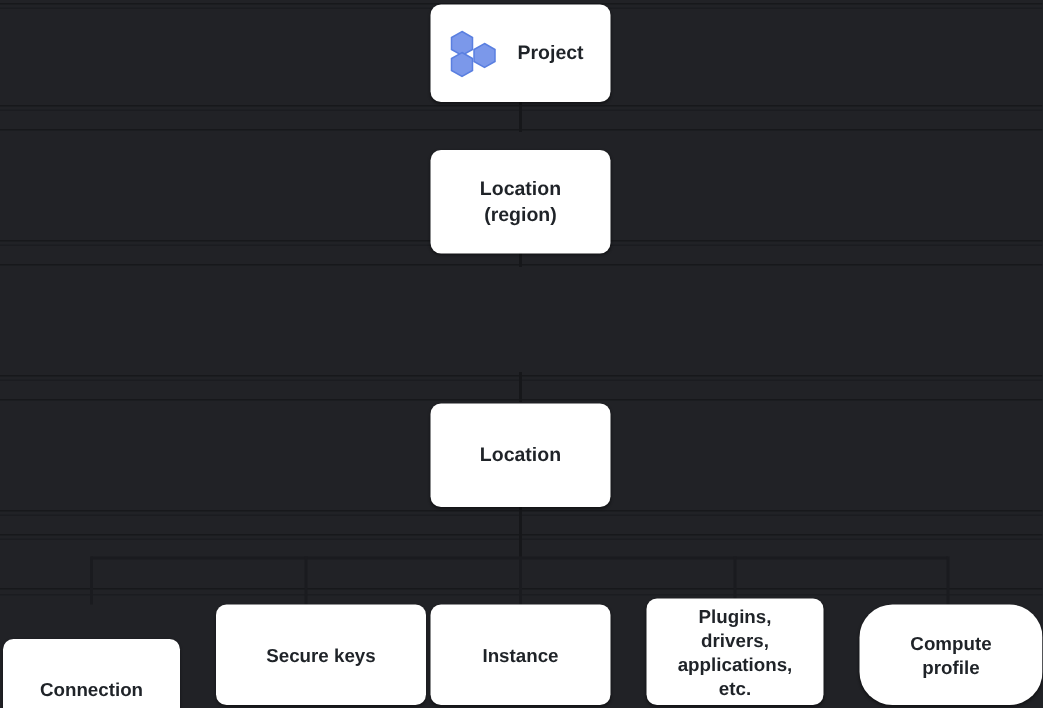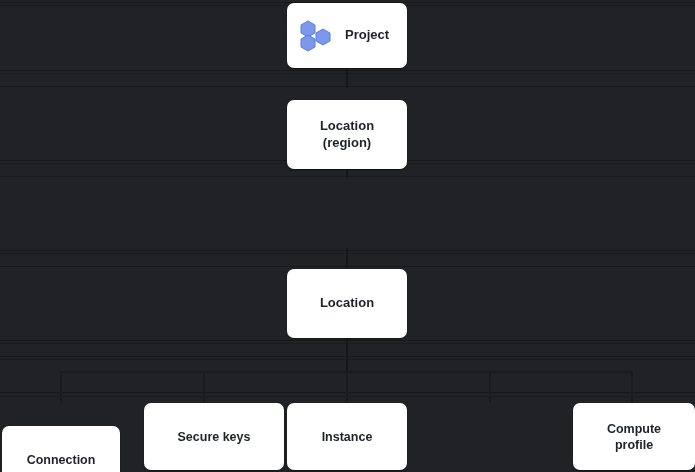--- a/index.html
+++ b/index.html
@@ -153,18 +153,22 @@
   </div>
 
   <div class="node bottom-node" style="left:144px; top:403px; width:140px; height:67px;">
     <span class="label">Secure keys</span>
   </div>
 
   <div class="node bottom-node" style="left:287px; top:403px; width:120px; height:67px;">
     <span class="label">Instance</span>
   </div>
 
+  <div class="node bottom-node" style="left:431px; top:399px; width:118px; height:71px;">
+    <span class="label">Plugins, drivers,
+applications, etc.</span>
+  </div>
 
-  <div class="node bottom-node" style="left:573px; top:403px; width:122px; height:67px;">
+  <div class="node bottom-node" style="left:573px; top:403px; width:122px; height:67px;border-radius:22px;">
     <span class="label">Compute profile</span>
   </div>
 
 </div>
 
 </body></html>

